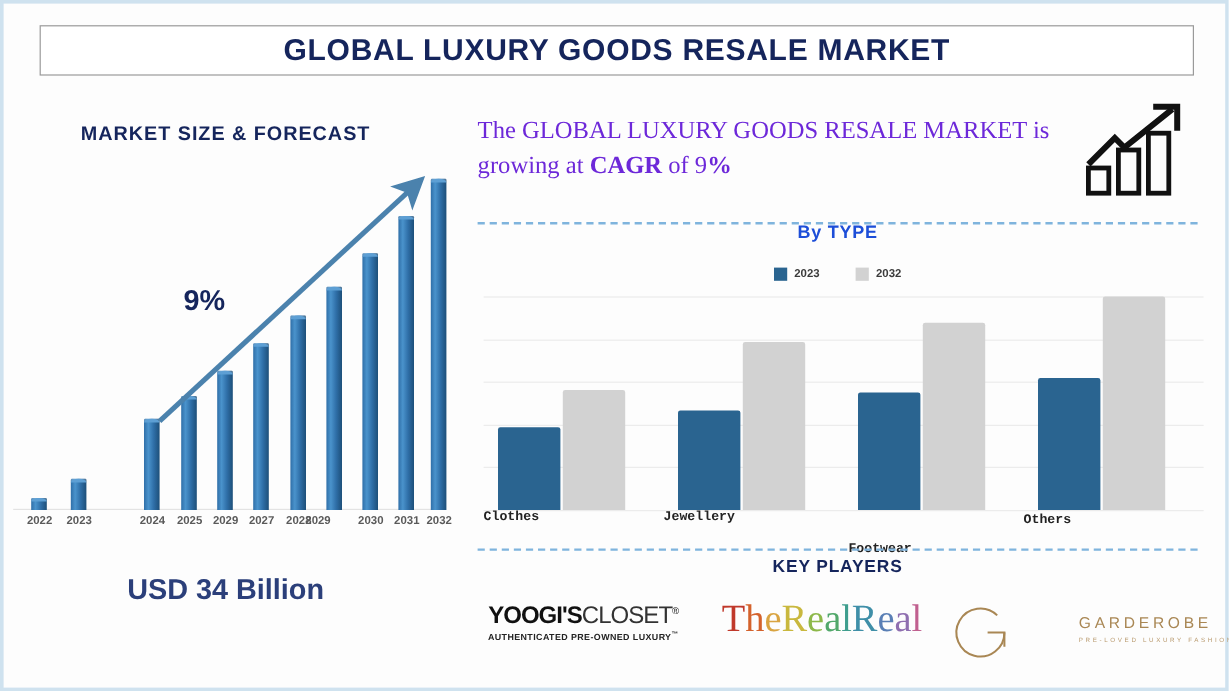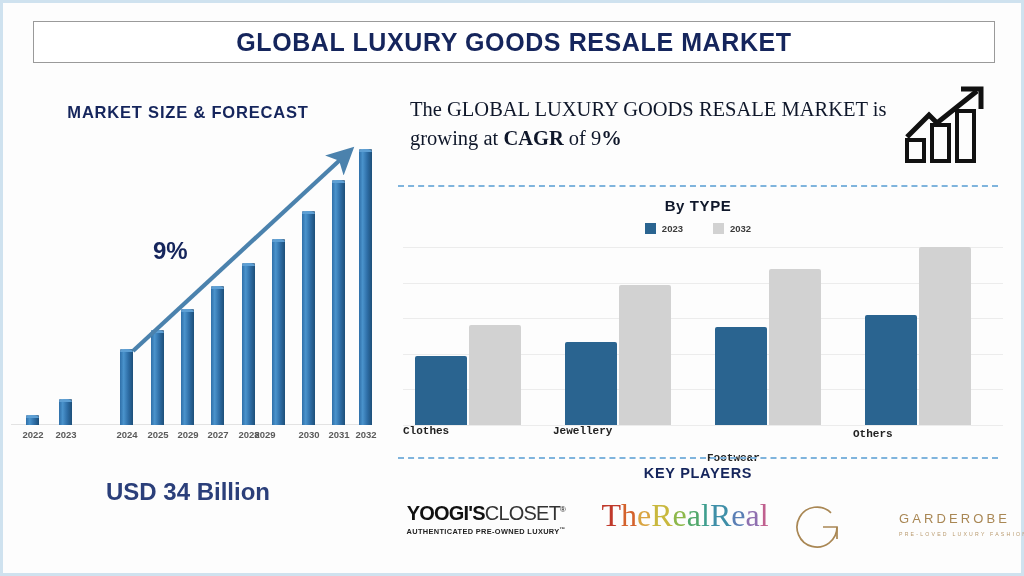--- a/index.html
+++ b/index.html
@@ -64,33 +64,33 @@
   }
   .msize{
     position:absolute;left:0;top:412px;width:370px;text-align:center;
     font-size:24px;font-weight:bold;color:#2b3f7a;line-height:1.24;
   }
   
   .right-panel{position:absolute;left:370px;top:62px;width:654px;height:514px;}
   .tagline{
     position:absolute;left:25px;top:30px;width:520px;
     font-family:"Liberation Serif", serif;
-    font-size:20.5px;color:#0f172a;line-height:1.42;margin-left:12px;
+    font-size:20.5px;color:#6d28d9;line-height:1.42;
   }
   .tagline b{font-weight:bold;}
   .growth-icon{position:absolute;left:528px;top:20px;width:98px;height:80px;}
   .divider{
     position:absolute;left:25px;width:600px;height:0;
     border-top:2px dashed #7fb4dd;
   }
   .div1{top:120px;}
   .div2{top:392px;}
   .bytype-title{
-    position:absolute;left:25px;top:132px;width:600px;text-align:center;
-    font-size:15px;font-weight:bold;color:#0f172a;letter-spacing:.6px;
+    position:absolute;left:25px;top:120px;width:600px;text-align:center;
+    font-size:15px;font-weight:bold;color:#1d4ed8;letter-spacing:.6px;
   }
   .legend{
     position:absolute;left:25px;top:158px;width:600px;
     display:flex;justify-content:center;align-items:center;gap:30px;
   }
   .legend-item{display:flex;align-items:center;gap:6px;}
   .legend-swatch{width:11px;height:11px;display:inline-block;}
   .legend-text{font-size:9.5px;color:#3b3b3b;font-weight:bold;}
   .type-chart{
     position:absolute;left:30px;top:182px;width:600px;height:178px;

